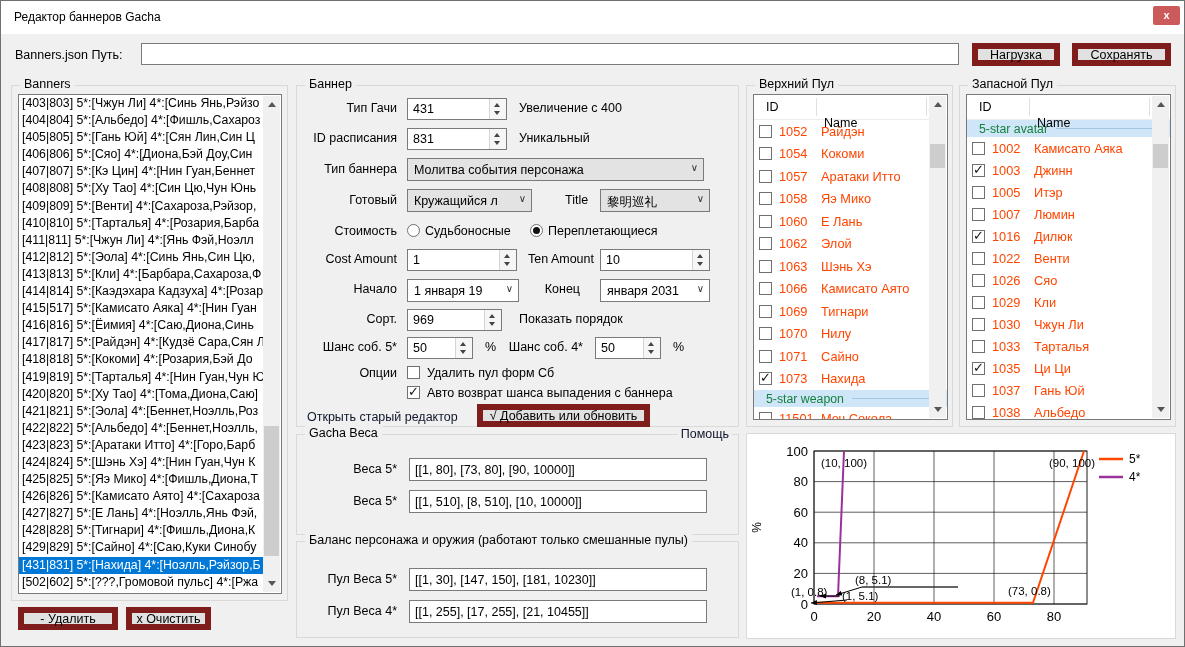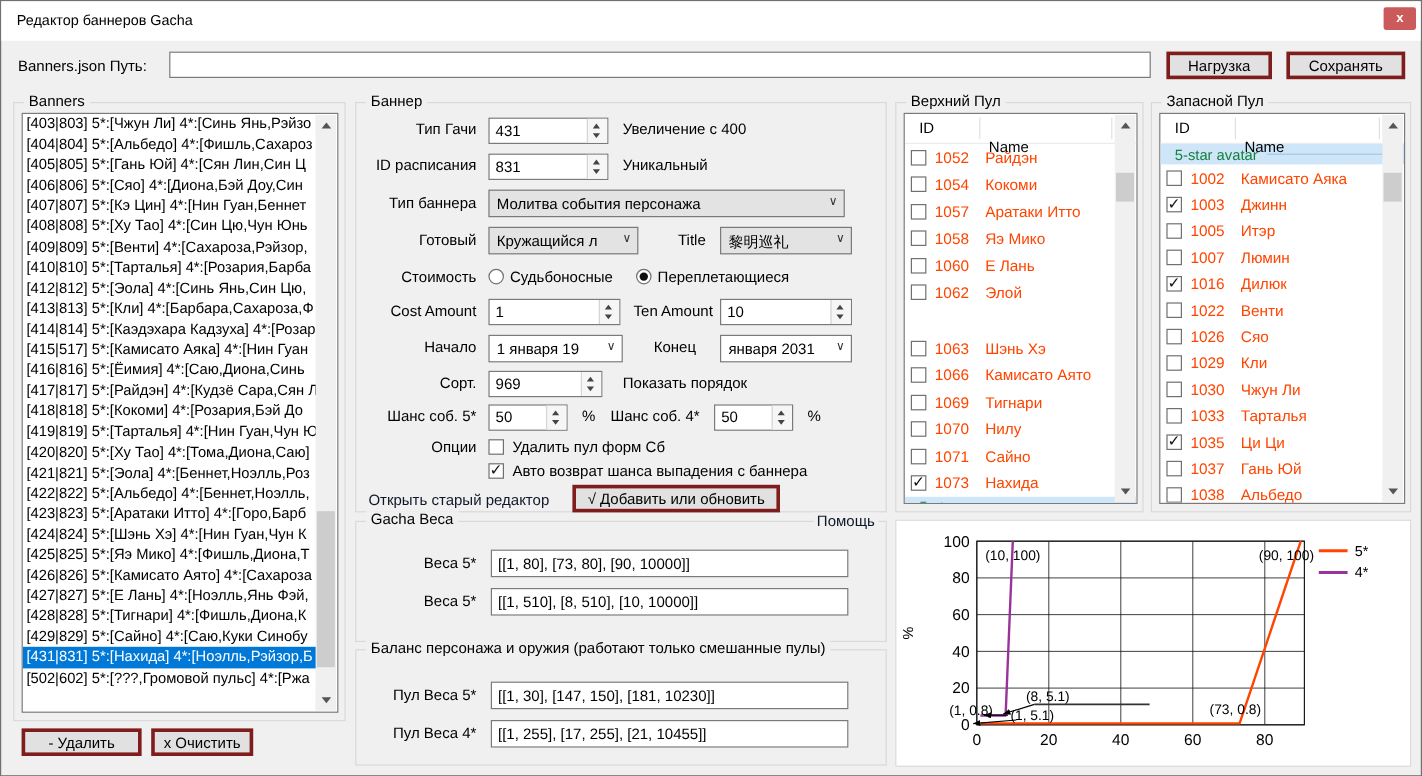--- a/index.html
+++ b/index.html
@@ -7,21 +7,21 @@
         font-family:"Liberation Sans",sans-serif;font-size:12.5px;color:#000;
         overflow:hidden;border:1px solid #707070;box-sizing:border-box;}
   .titlebar{position:absolute;left:0;top:0;width:100%;height:33px;background:#ffffff;}
   .title-text{position:absolute;left:13px;top:9px;font-size:12px;}
   .close-btn{position:absolute;right:4px;top:5px;width:27px;height:19px;background:#cb5a5a;
              color:#fff;text-align:center;line-height:18px;font-size:11px;font-weight:bold;border-radius:2px;cursor:default;}
   .lbl{position:absolute;white-space:nowrap;}
   .lbl.r{text-align:right;}
   .textbox{position:absolute;background:#fff;border:1px solid #7a7a7a;box-sizing:border-box;
            font-family:"Liberation Sans",sans-serif;font-size:12.5px;padding:0 5px;outline:none;}
-  .btn{position:absolute;background:#e1e1e1;border:3px solid #7f1d1d;box-sizing:border-box;
+  .btn{position:absolute;background:#e1e1e1;border:6px solid #7f1d1d;box-sizing:border-box;
        text-align:center;font-size:12.5px;display:flex;align-items:center;justify-content:center;cursor:default;}
   .groupbox{position:absolute;border:1px solid #d9d9d9;box-sizing:border-box;}
   .group-label{position:absolute;top:-9px;left:8px;background:#f0f0f0;padding:0 4px;white-space:nowrap;}
   .listbox{position:absolute;background:#fff;border:1px solid #7a7a7a;box-sizing:border-box;overflow:hidden;}
   .b-row{height:17.1px;line-height:17.1px;padding-left:3px;white-space:nowrap;overflow:hidden;
          font-size:12.3px;width:243px;}
   .b-row.selected{background:#0078d7;color:#fff;}
   
   .sbar{position:absolute;top:1px;right:1px;bottom:1px;width:17px;background:#f0f0f0;}
   .sb-btn{position:absolute;left:0;width:17px;height:17px;background:#f0f0f0;display:flex;align-items:center;justify-content:center;}
@@ -78,20 +78,21 @@
     <div class="listbox" style="left:6px;top:8px;width:264px;height:500px;">
       <div>
           <div class="b-row">[403|803] 5*:[Чжун Ли] 4*:[Синь Янь,Рэйзо</div>
           <div class="b-row">[404|804] 5*:[Альбедо] 4*:[Фишль,Сахароз</div>
           <div class="b-row">[405|805] 5*:[Гань Юй] 4*:[Сян Лин,Син Ц</div>
           <div class="b-row">[406|806] 5*:[Сяо] 4*:[Диона,Бэй Доу,Син</div>
           <div class="b-row">[407|807] 5*:[Кэ Цин] 4*:[Нин Гуан,Беннет</div>
           <div class="b-row">[408|808] 5*:[Ху Тао] 4*:[Син Цю,Чун Юнь</div>
           <div class="b-row">[409|809] 5*:[Венти] 4*:[Сахароза,Рэйзор,</div>
           <div class="b-row">[410|810] 5*:[Тарталья] 4*:[Розария,Барба</div>
+          <div class="b-row">[411|811] 5*:[Чжун Ли] 4*:[Янь Фэй,Ноэлл</div>
           <div class="b-row">[412|812] 5*:[Эола] 4*:[Синь Янь,Син Цю,</div>
           <div class="b-row">[413|813] 5*:[Кли] 4*:[Барбара,Сахароза,Ф</div>
           <div class="b-row">[414|814] 5*:[Каэдэхара Кадзуха] 4*:[Розар</div>
           <div class="b-row">[415|517] 5*:[Камисато Аяка] 4*:[Нин Гуан</div>
           <div class="b-row">[416|816] 5*:[Ёимия] 4*:[Саю,Диона,Синь</div>
           <div class="b-row">[417|817] 5*:[Райдэн] 4*:[Кудзё Сара,Сян Л</div>
           <div class="b-row">[418|818] 5*:[Кокоми] 4*:[Розария,Бэй До</div>
           <div class="b-row">[419|819] 5*:[Тарталья] 4*:[Нин Гуан,Чун Ю</div>
           <div class="b-row">[420|820] 5*:[Ху Тао] 4*:[Тома,Диона,Саю]</div>
           <div class="b-row">[421|821] 5*:[Эола] 4*:[Беннет,Ноэлль,Роз</div>
@@ -283,21 +284,21 @@
           <div class="pool-row" style="height: 22.5px;">
             <span class="checkbox"></span>
             <span class="pool-id">1060</span>
             <span class="pool-name">Е Лань</span>
           </div>
           <div class="pool-row" style="height: 22.5px;">
             <span class="checkbox"></span>
             <span class="pool-id">1062</span>
             <span class="pool-name">Элой</span>
           </div>
-          <div class="pool-row" style="height: 22.5px; margin-top: 24px;">
+          <div class="pool-row" style="height: 22.5px;">
             <span class="checkbox"></span>
             <span class="pool-id">1063</span>
             <span class="pool-name">Шэнь Хэ</span>
           </div>
           <div class="pool-row" style="height: 22.5px;">
             <span class="checkbox"></span>
             <span class="pool-id">1066</span>
             <span class="pool-name">Камисато Аято</span>
           </div>
           <div class="pool-row" style="height: 22.5px;">

